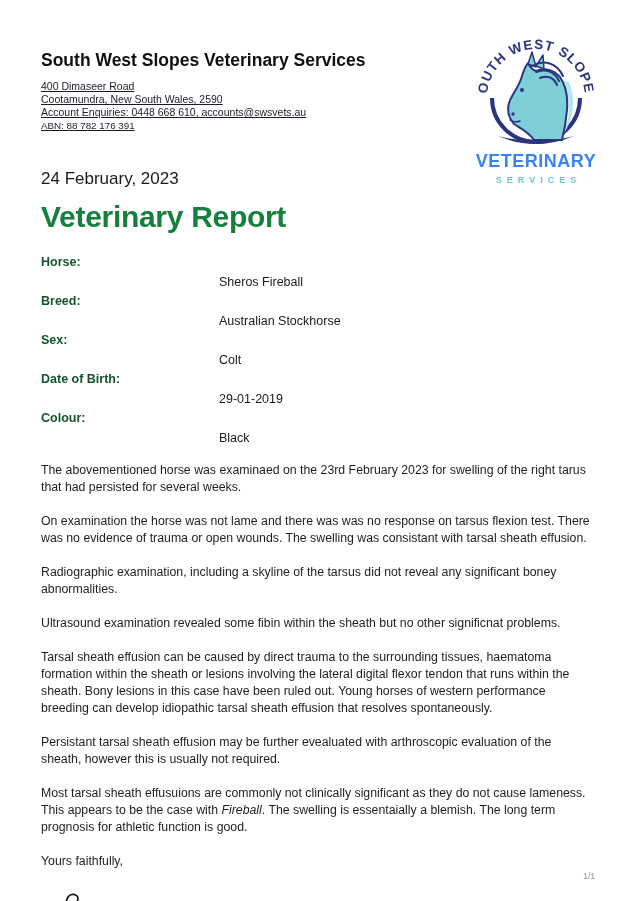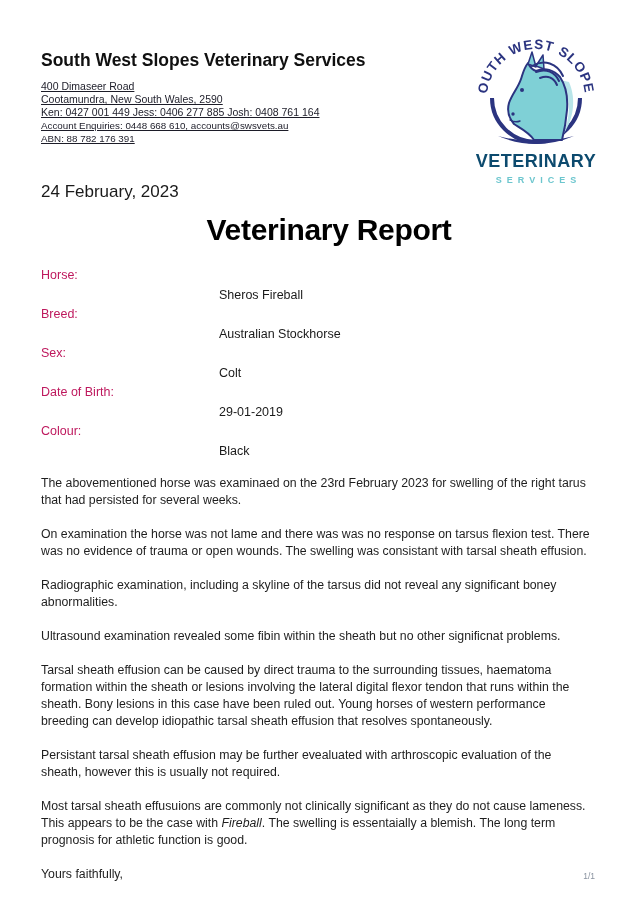--- a/index.html
+++ b/index.html
@@ -29,41 +29,40 @@
   .address .line:nth-child(n+4){font-size:9.8px;}
 
   
   .logo{
     position:absolute;
     top:24px;left:470px;
     width:132px;
     text-align:center;
   }
   .logo .wordmark1{
-    font-size:18px;font-weight:700;color:#0c4a6e;
+    font-size:18px;font-weight:700;color:#3b82f6;
     letter-spacing:.5px;margin-top:1px;
   }
   .logo .wordmark2{
     font-size:9px;font-weight:700;color:#6cc6ce;
     letter-spacing:5px;margin-top:3px;padding-left:5px;
   }
 
   
   .report-date{margin-top:37px;font-size:17px;color:#1a1a1a;}
   .report-title{
     margin:11px 0 0 0;
-    font-size:30px;font-weight:700;color:#000000;
+    font-size:30px;font-weight:700;color:#15803d;
     letter-spacing:-.3px;
-    text-align:center;
   }
 
   
   .details{margin-top:19px;}
   .detail-row{display:flex;font-size:12.5px;line-height:19px;}
-  .detail-label{width:178px;font-weight:400;color:#be185d;}
+  .detail-label{width:178px;font-weight:700;color:#14532d;}
   .detail-value{color:#1a1a1a;margin-top:20px;}
 
   
   .body-text{margin-top:14px;max-width:553px;}
   .body-text p{
     margin:0 0 17px 0;
     font-size:12.3px;line-height:17px;color:#1e1e1e;
   }
   .body-text p em{}
 
@@ -112,21 +111,20 @@
     <div class="wordmark1">VETERINARY</div>
     <div class="wordmark2">SERVICES</div>
   </div>
 
   <div class="content">
 
     <h1 class="company-name">South West Slopes Veterinary Services</h1>
     <div class="address">
       <div class="line">400 Dimaseer Road</div>
       <div class="line">Cootamundra, New South Wales, 2590</div>
-      <div class="line">Ken: 0427 001 449 Jess: 0406 277 885 Josh: 0408 761 164</div>
       <div class="line">Account Enquiries: 0448 668 610, accounts@swsvets.au</div>
       <div class="line">ABN: 88 782 176 391</div>
     </div>
 
     <div class="report-date">24 February, 2023</div>
     <h2 class="report-title">Veterinary Report</h2>
 
     <div class="details">
       <div class="detail-row">
         <span class="detail-label">Horse:</span>

